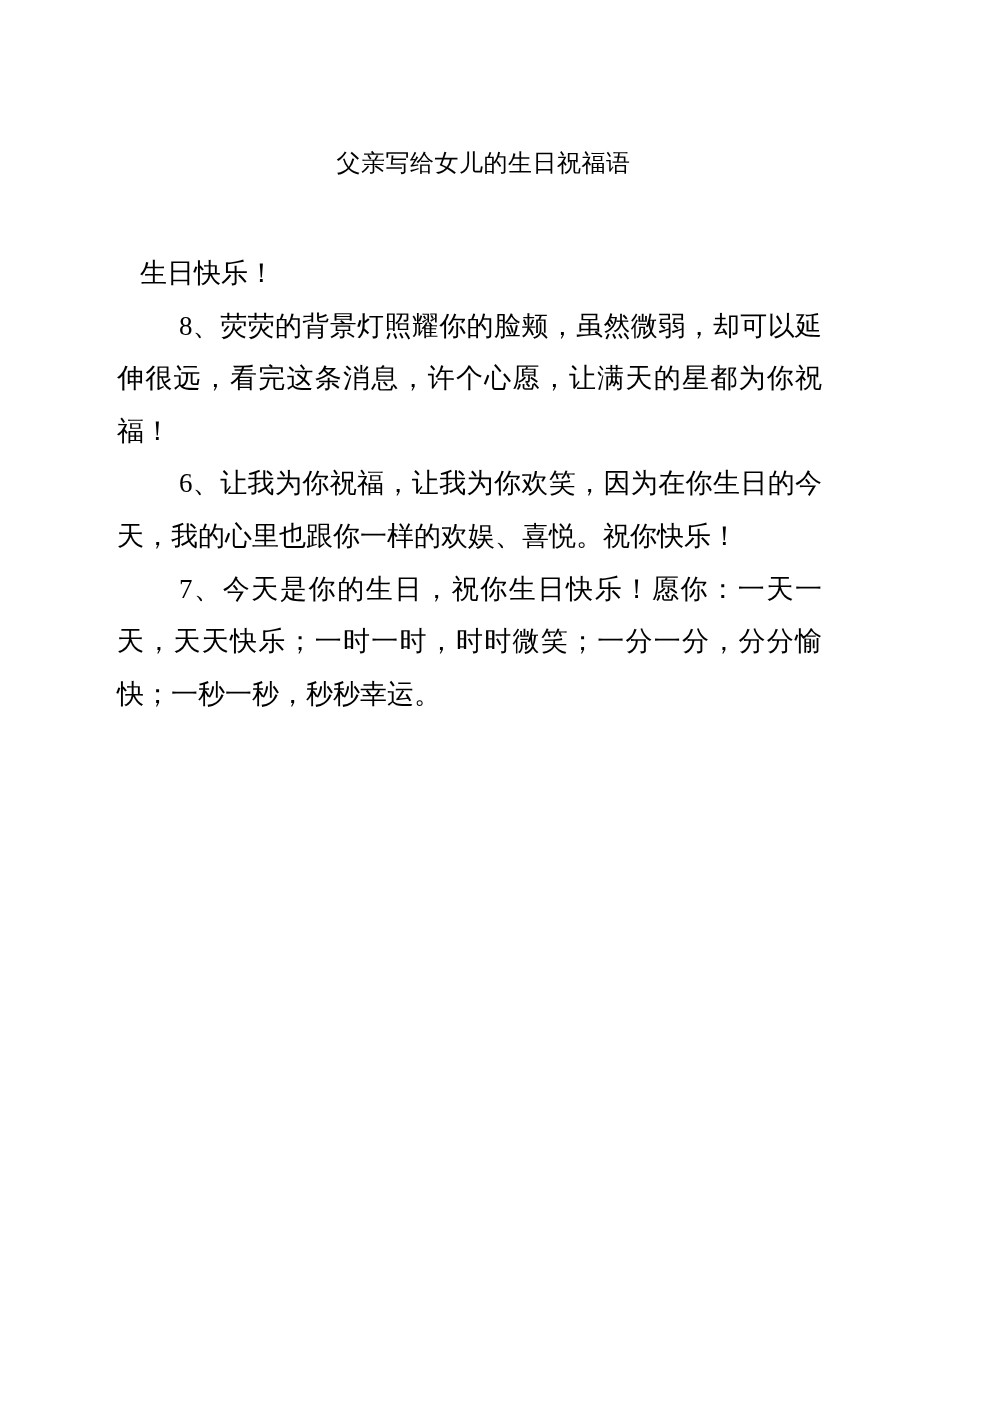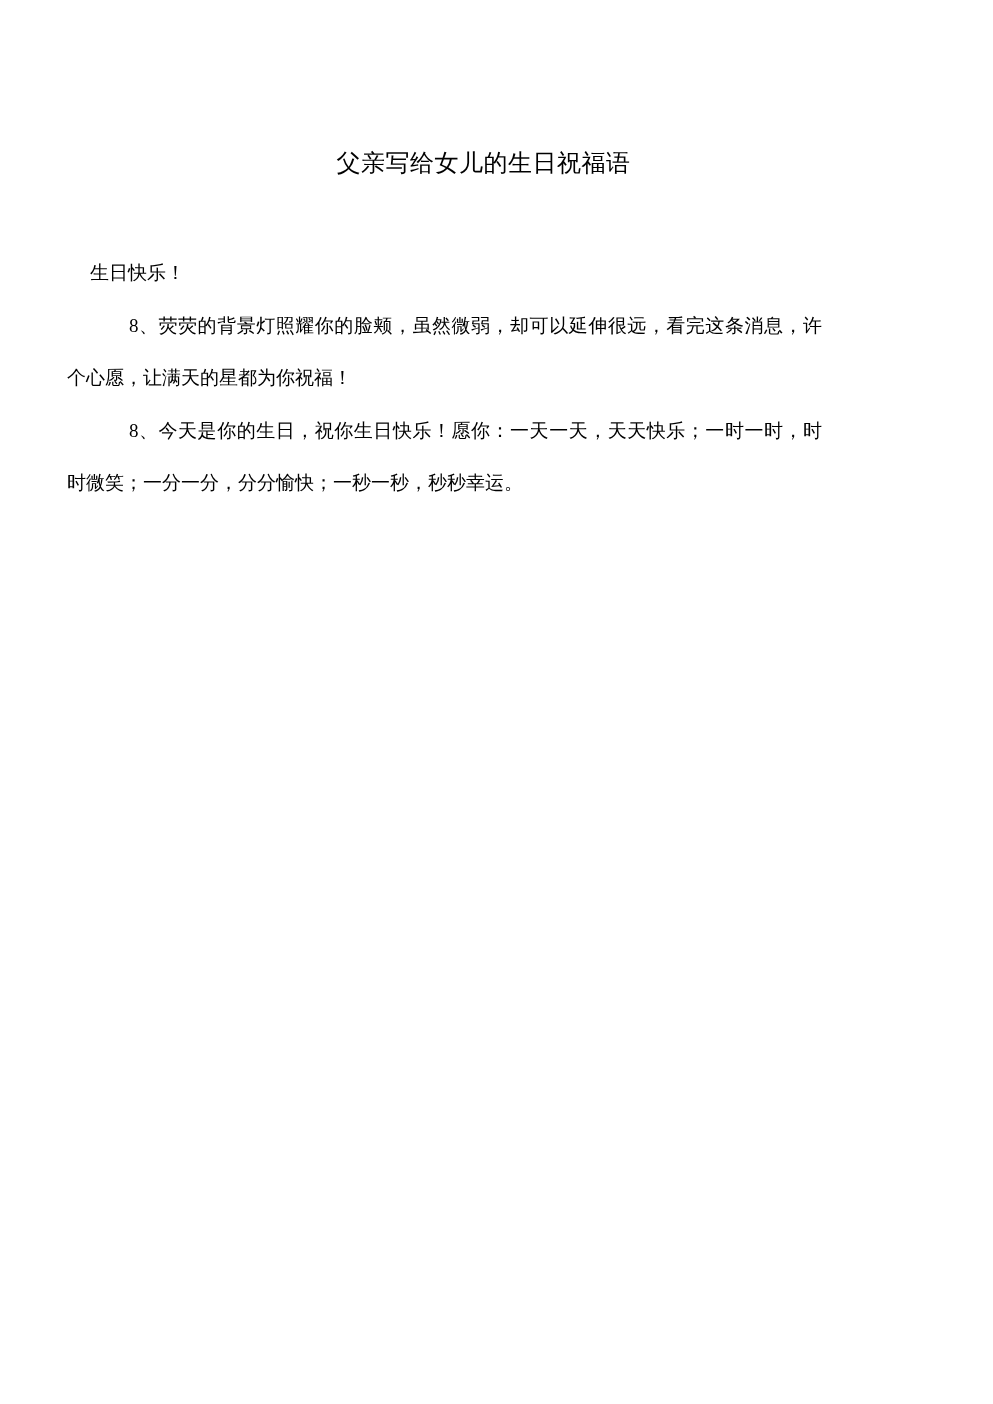--- a/index.html
+++ b/index.html
@@ -20,23 +20,23 @@
     margin: 0;
     padding-top: 146px;
     font-size: 24px;
     font-weight: normal;
     line-height: 34px;
     text-align: center;
     letter-spacing: 0.5px;
   }
   .content {
     margin-top: 67px;
-    padding-left: 67px;
+    padding-left: 117px;
     padding-right: 145px;
-    font-size: 19px;
+    font-size: 27px;
     line-height: 52.6px;
     text-align: justify;
   }
   .para {
     margin: 0;
     padding: 0;
   }
   
   .ind-sm { text-indent: 23px; }
   
@@ -48,20 +48,21 @@
 <body>
 
 <div class="page">
   <h1 class="doc-title">父亲写给女儿的生日祝福语</h1>
 
   <div class="content">
     <p class="para ind-sm">生日快乐！</p>
 
     <p class="para ind-lg">8、荧荧的背景灯照耀你的脸颊，虽然微弱，却可以延伸很远，看完这条消息，许个心愿，让满天的星都为你祝福！</p>
 
+    <p class="para ind-lg">6、让我为你祝福，让我为你欢笑，因为在你生日的今天，我的心里也跟你一样的欢娱、喜悦。祝你快乐！</p>
 
 
-    <p class="para ind-lg">8、今天是你的生日，祝你生日快乐！愿你：一天一天，天天快乐；一时一时，时时微笑；一分一分，分分愉快；一秒一秒，秒秒幸运。</p>
+    <p class="para ind-lg">7、今天是你的生日，祝你生日快乐！愿你：一天一天，天天快乐；一时一时，时时微笑；一分一分，分分愉快；一秒一秒，秒秒幸运。</p>
 
 
 
   </div>
 </div>
 
 </body></html>

